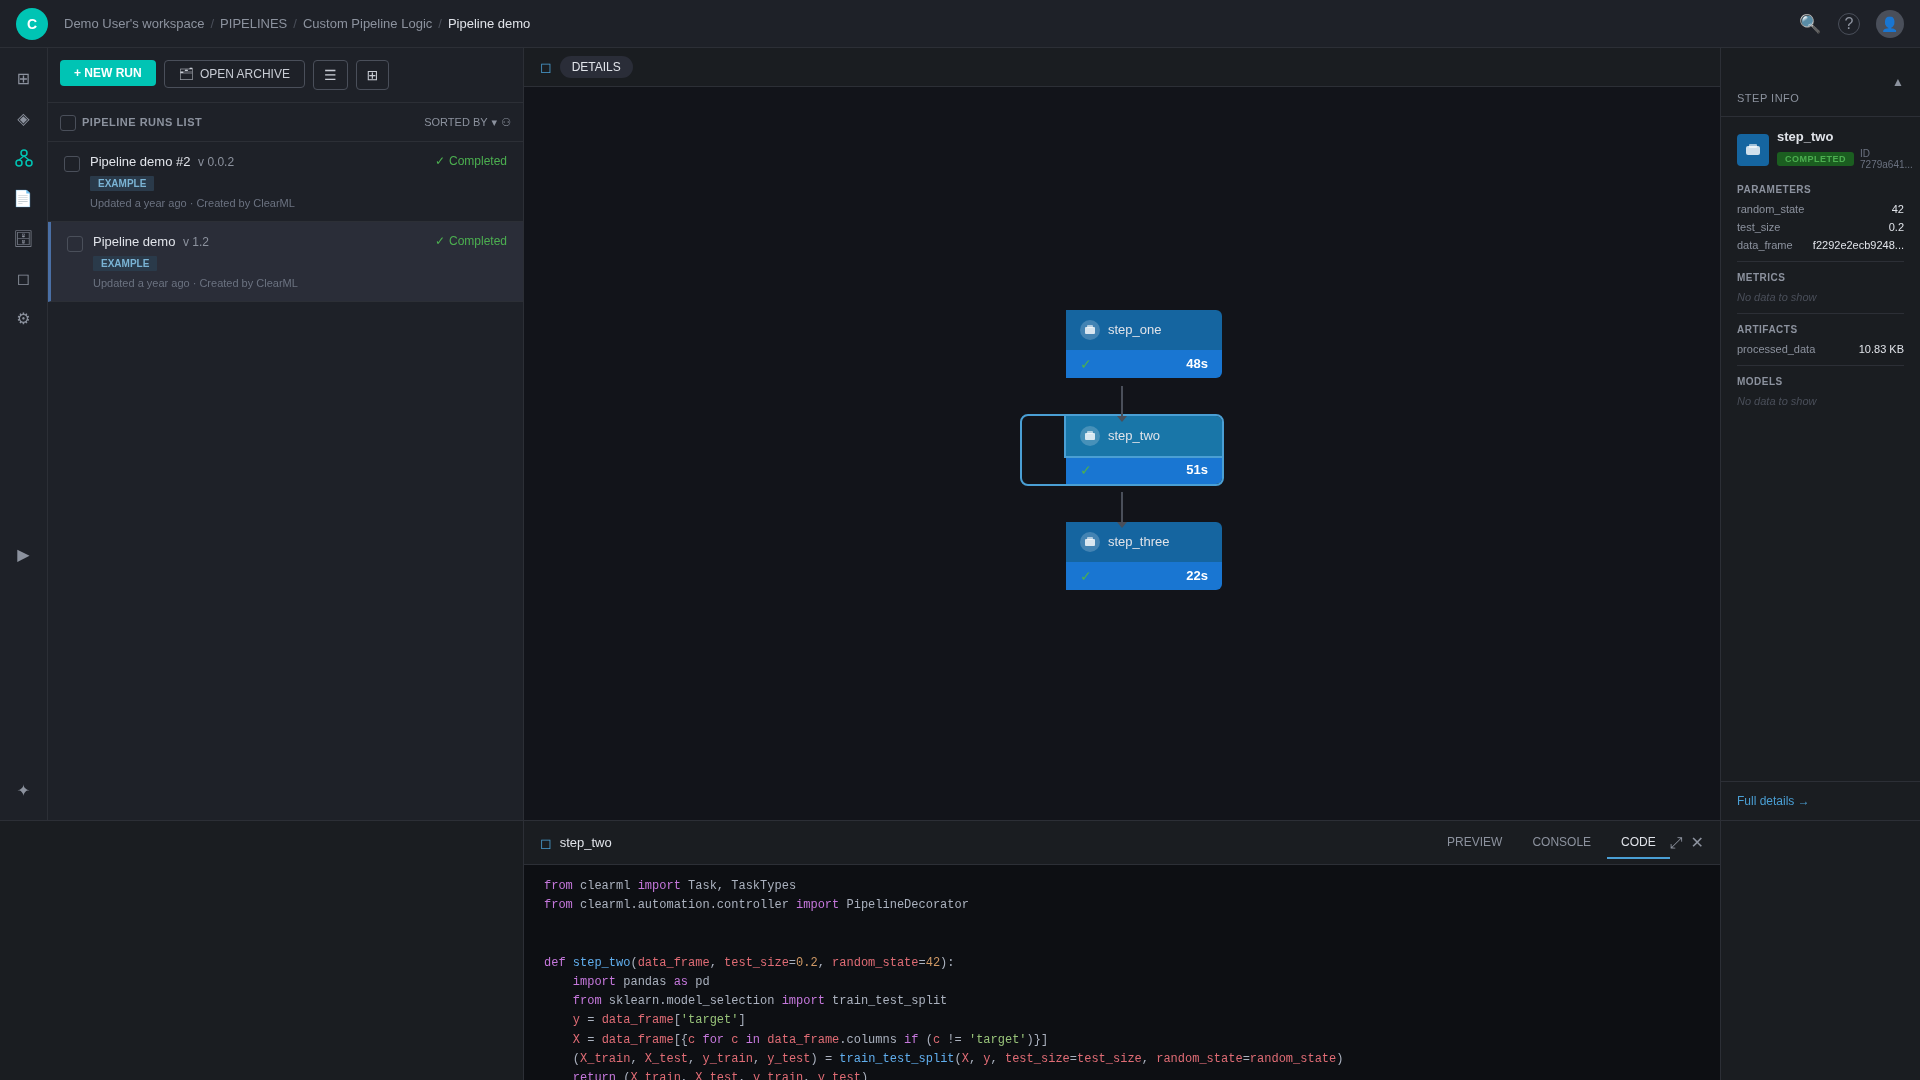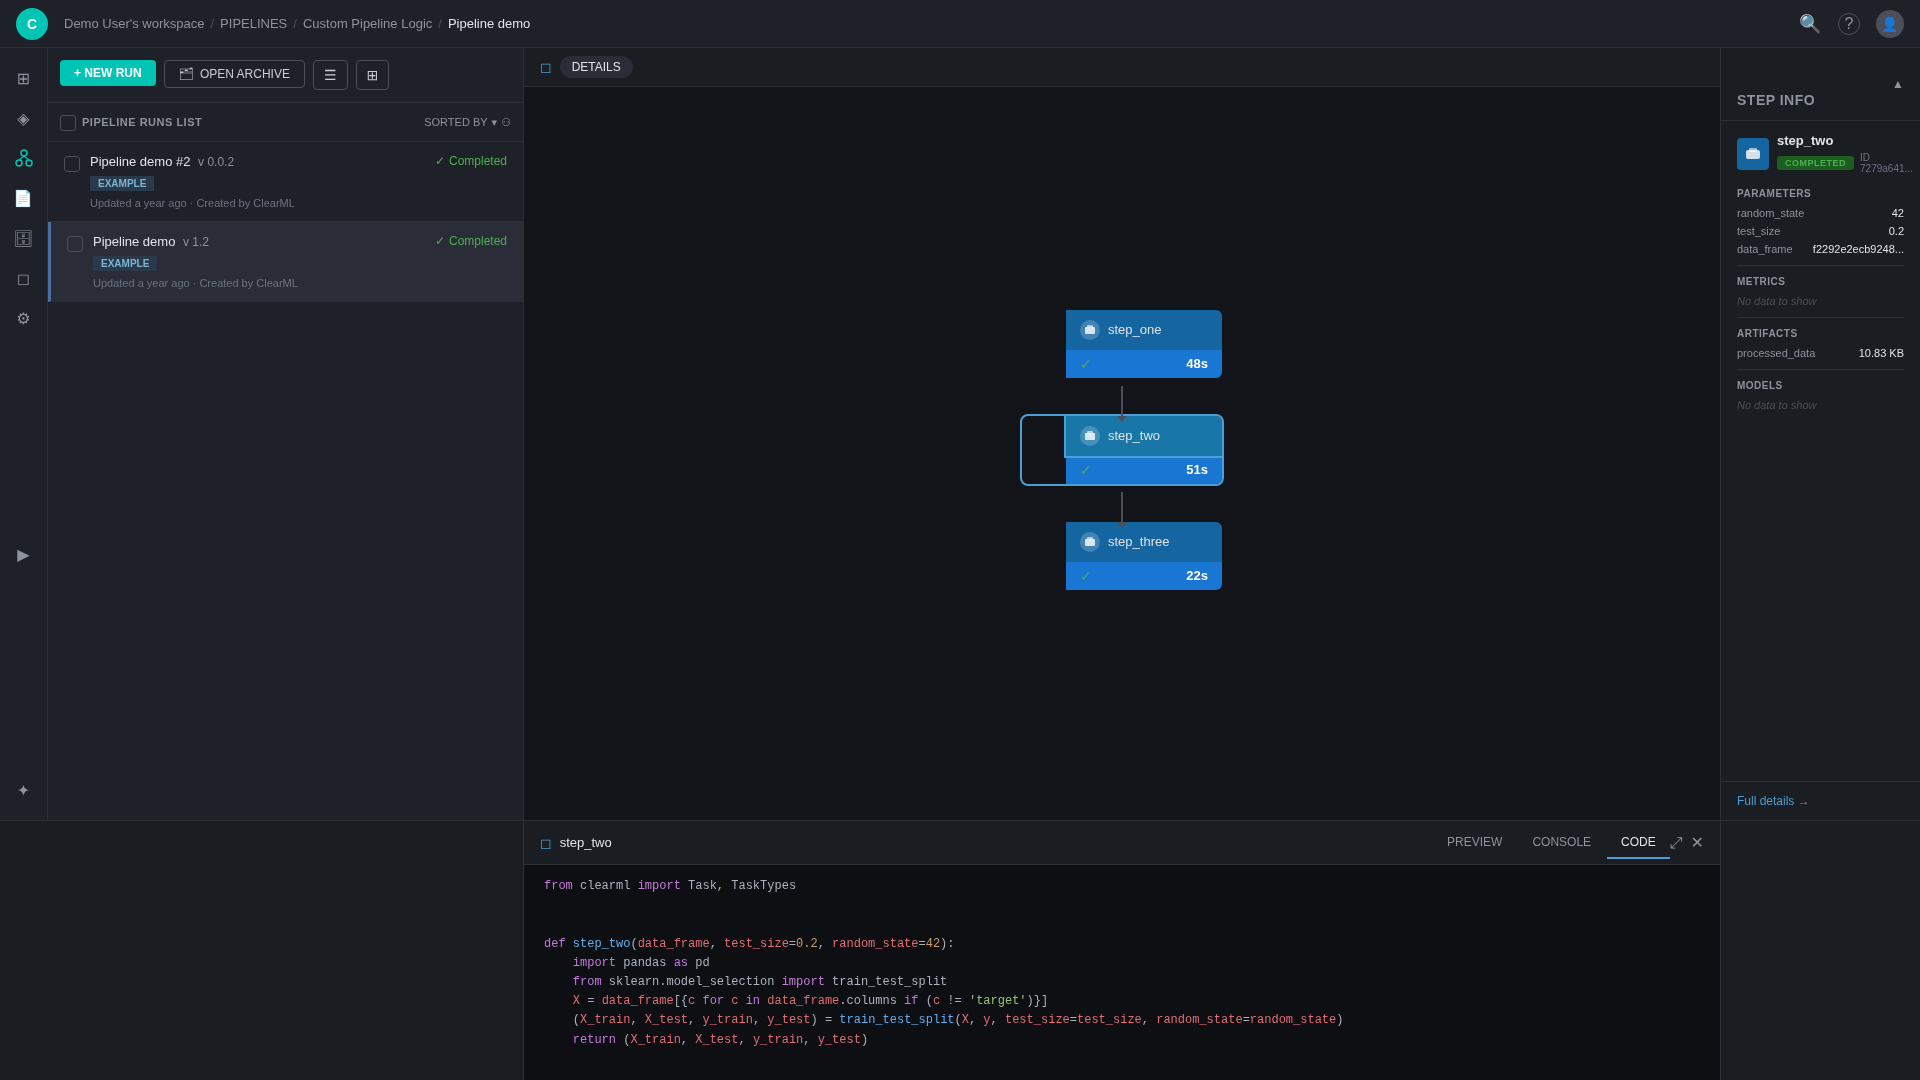--- a/index.html
+++ b/index.html
@@ -61,21 +61,21 @@
     .node-footer { background: #1976d2; padding: 6px 14px; display: flex; align-items: center; justify-content: space-between; }
     .node-time { color: white; font-size: 13px; font-weight: 600; }
     .node-check { color: #4caf50; font-size: 14px; }
     .node-arrow { display: flex; justify-content: center; margin: 0; height: 30px; align-items: center; }
     .arrow-line { width: 2px; height: 30px; background: #4a4f5a; position: relative; }
     .arrow-head { position: absolute; bottom: -6px; left: 50%; transform: translateX(-50%); width: 0; height: 0; border-left: 5px solid transparent; border-right: 5px solid transparent; border-top: 6px solid #4a4f5a; }
 
     
     .step-info-panel { width: 200px; background: #1a1d21; border-left: 1px solid #2c2f36; display: flex; flex-direction: column; flex-shrink: 0; font-size: 12px; }
     .step-info-header { padding: 12px 16px; display: flex; align-items: center; justify-content: space-between; border-bottom: 1px solid #2c2f36; }
-    .step-info-title { font-size: 14px; font-weight: 700; color: #8c929e; letter-spacing: 0.5px; margin-top: 32px; }
+    .step-info-title { font-size: 11px; font-weight: 400; color: #8c929e; letter-spacing: 0.5px; margin-top: 32px; }
     .step-info-body { padding: 12px 16px; flex: 1; overflow-y: auto; }
     .step-name-row { display: flex; align-items: center; gap: 8px; margin-bottom: 14px; }
     .step-icon-box { width: 32px; height: 32px; background: #1565a0; border-radius: 4px; display: flex; align-items: center; justify-content: center; flex-shrink: 0; }
     .step-name-info { flex: 1; }
     .step-name-text { color: #e0e3e9; font-weight: 600; font-size: 13px; margin-bottom: 4px; }
     .step-badge-row { display: flex; align-items: center; gap: 6px; }
     .badge-completed { background: #1b5e20; color: #4caf50; font-size: 9px; padding: 2px 8px; border-radius: 3px; font-weight: 700; letter-spacing: 0.5px; }
     .step-id { color: #6b7280; font-size: 10px; }
     .section-title { font-size: 10px; font-weight: 700; color: #8c929e; letter-spacing: 0.5px; margin-bottom: 8px; margin-top: 4px; }
     .param-row { display: flex; justify-content: space-between; margin-bottom: 6px; }
@@ -367,25 +367,27 @@
           <span>CODE</span>
         </div>
       </div>
       <div class="bottom-actions">
         <span style="color:#8c929e; cursor:pointer; font-size:16px;">⤢</span>
         <span style="color:#8c929e; cursor:pointer; font-size:16px;">✕</span>
       </div>
     </div>
     <div class="code-area">
       <div class="code-line"><span class="kw">from</span> <span class="plain">clearml</span> <span class="kw">import</span> <span class="plain">Task, TaskTypes</span></div>
+      <div class="code-line"><span class="kw">from</span> <span class="plain">clearml.automation.controller</span> <span class="kw">import</span> <span class="plain">PipelineDecorator</span></div>
       <div class="code-line">&nbsp;</div>
       <div class="code-line">&nbsp;</div>
       <div class="code-line"><span class="kw">def</span> <span class="fn">step_two</span><span class="plain">(</span><span class="var">data_frame</span><span class="plain">, </span><span class="var">test_size</span><span class="plain">=</span><span class="param">0.2</span><span class="plain">, </span><span class="var">random_state</span><span class="plain">=</span><span class="param">42</span><span class="plain">):</span></div>
       <div class="code-line"><span class="plain">    </span><span class="kw">import</span> <span class="plain">pandas</span> <span class="kw">as</span> <span class="plain">pd</span></div>
       <div class="code-line"><span class="plain">    </span><span class="kw">from</span> <span class="plain">sklearn.model_selection</span> <span class="kw">import</span> <span class="plain">train_test_split</span></div>
+      <div class="code-line"><span class="plain">    </span><span class="var">y</span> <span class="plain">= </span><span class="var">data_frame</span><span class="plain">[</span><span class="str">'target'</span><span class="plain">]</span></div>
       <div class="code-line"><span class="plain">    </span><span class="var">X</span> <span class="plain">= </span><span class="var">data_frame</span><span class="plain">[{</span><span class="var">c</span> <span class="kw">for</span> <span class="var">c</span> <span class="kw">in</span> <span class="var">data_frame</span><span class="plain">.columns </span><span class="kw">if</span> <span class="plain">(</span><span class="var">c</span> <span class="plain">!= </span><span class="str">'target'</span><span class="plain">)}]</span></div>
       <div class="code-line"><span class="plain">    (</span><span class="var">X_train</span><span class="plain">, </span><span class="var">X_test</span><span class="plain">, </span><span class="var">y_train</span><span class="plain">, </span><span class="var">y_test</span><span class="plain">) = </span><span class="fn">train_test_split</span><span class="plain">(</span><span class="var">X</span><span class="plain">, </span><span class="var">y</span><span class="plain">, </span><span class="var">test_size</span><span class="plain">=</span><span class="var">test_size</span><span class="plain">, </span><span class="var">random_state</span><span class="plain">=</span><span class="var">random_state</span><span class="plain">)</span></div>
       <div class="code-line"><span class="plain">    </span><span class="kw">return</span> <span class="plain">(</span><span class="var">X_train</span><span class="plain">, </span><span class="var">X_test</span><span class="plain">, </span><span class="var">y_train</span><span class="plain">, </span><span class="var">y_test</span><span class="plain">)</span></div>
 
     </div>
   </div>
 
   <div style="width:200px; background:#1a1d21; border-left:1px solid #2c2f36; border-top:1px solid #2c2f36; flex-shrink:0;"></div>
 </div>
 

